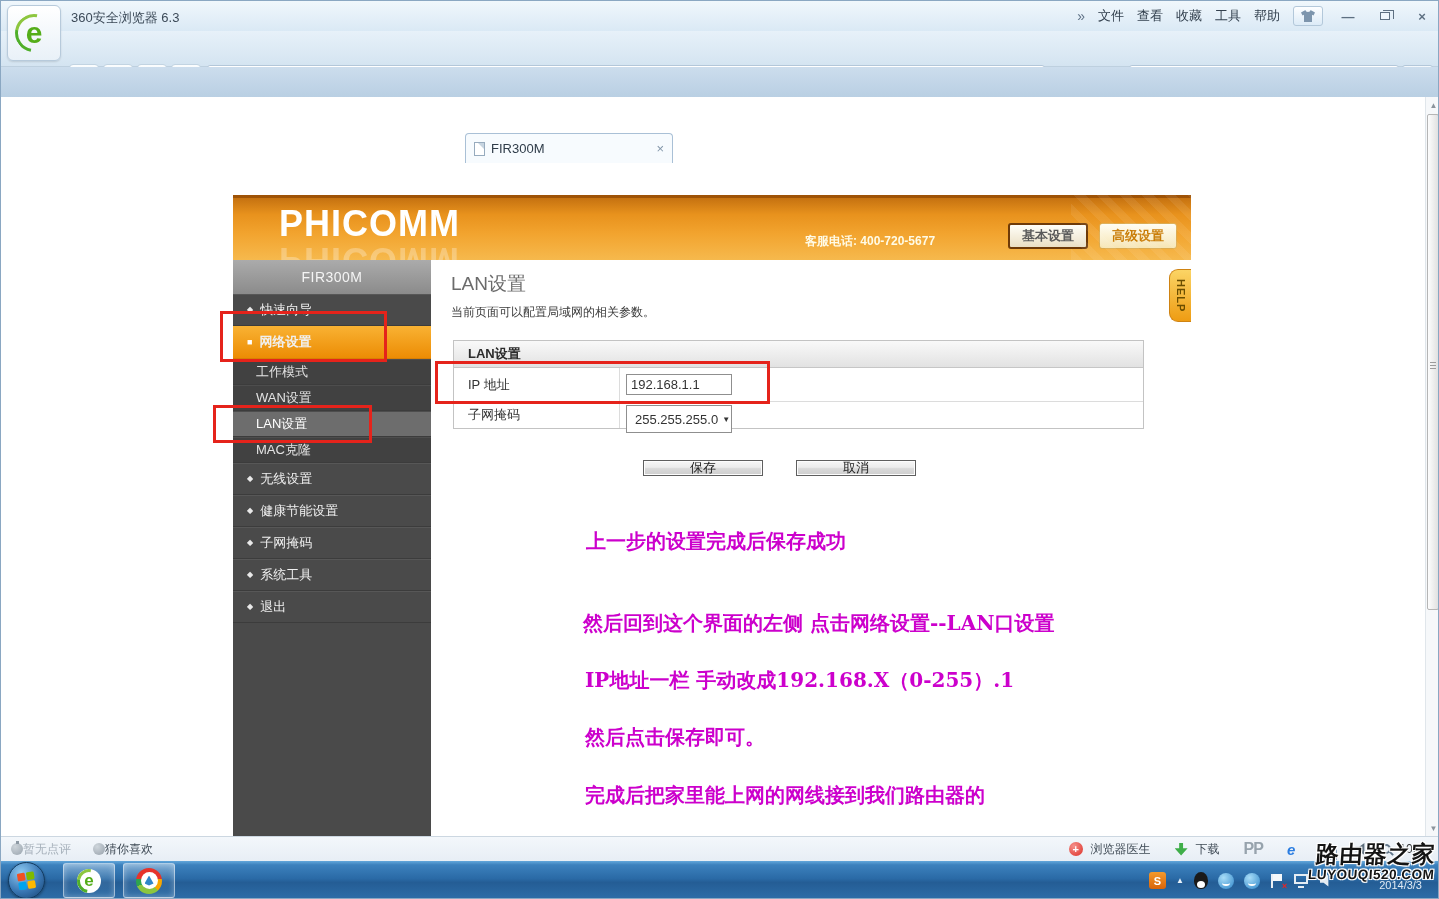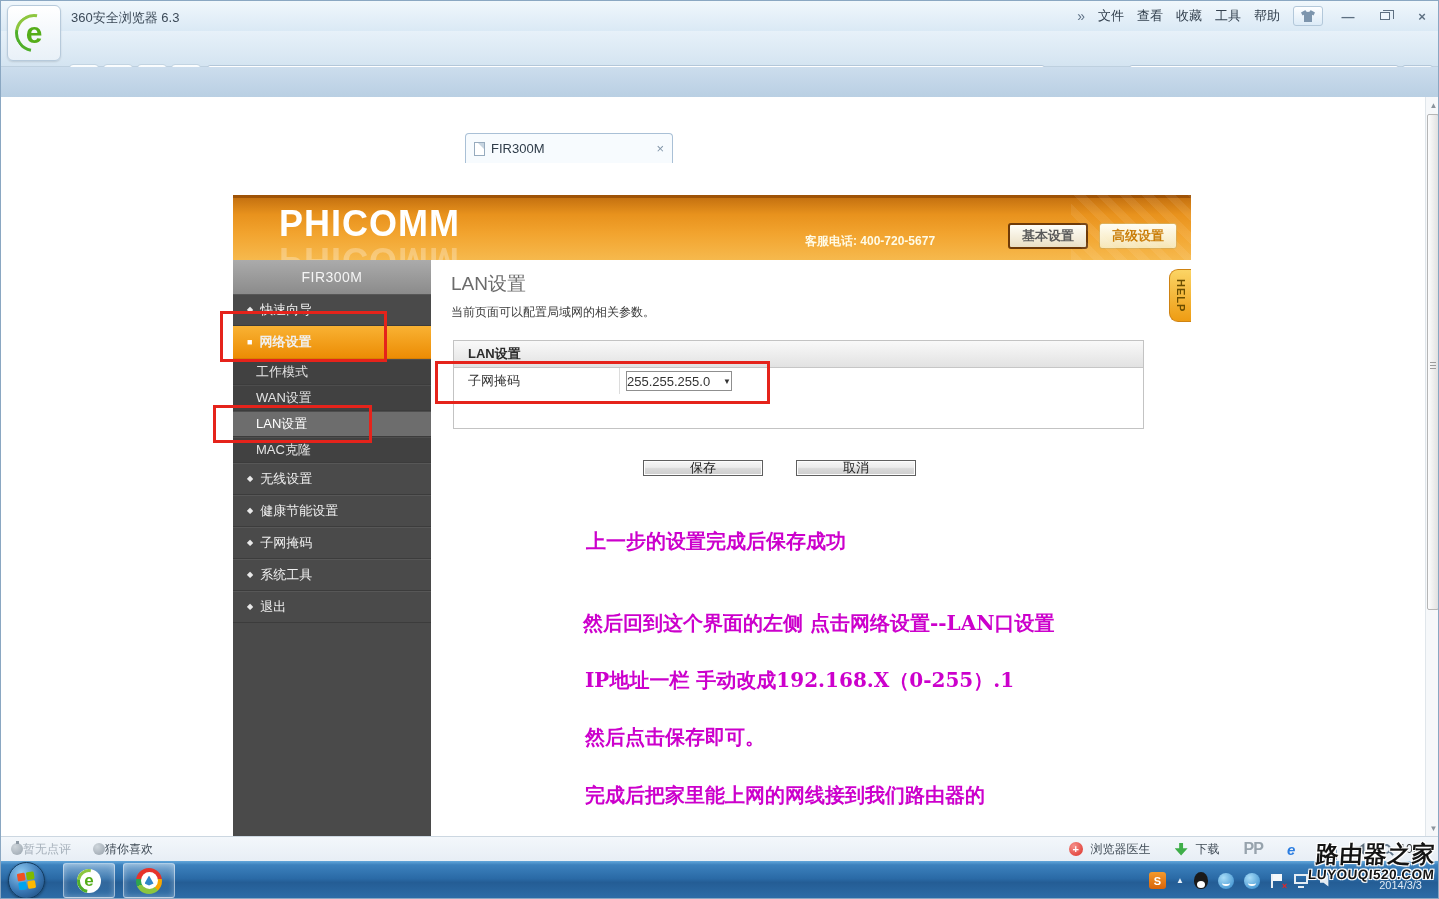--- a/index.html
+++ b/index.html
@@ -90,21 +90,21 @@
 
 #page-title{position:absolute;left:450px;top:174px;font-size:19px;color:#6b6b6b}
 #page-desc{position:absolute;left:450px;top:207px;font-size:12px;color:#3c3c3c}
 #settings-table{position:absolute;left:452px;top:243px;width:691px;height:89px;border:1px solid #c3c3c3;background:#fff}
 #table-header{height:27px;line-height:26px;background:linear-gradient(#f9f9f9,#e2e2e2);border-bottom:1px solid #c6c6c6;padding-left:14px;font-size:13px;font-weight:bold;color:#2b2b2b}
 .t-row{position:relative;height:34px;border-bottom:1px solid #dcdcdc}
 .t-row:last-child{height:26px;border-bottom:none}
 .t-label{position:absolute;left:14px;top:50%;transform:translateY(-50%);font-size:13px;color:#333}
 .t-div{position:absolute;left:165px;top:0;bottom:0;border-left:1px solid #dcdcdc}
 #ip-input{position:absolute;left:172px;top:6px;width:106px;height:21px;border:1px solid #8f8f8f;font-size:13px;color:#333;padding:0 4px;font-family:"Liberation Sans",sans-serif}
-#mask-select{position:absolute;left:172px;top:3px;width:106px;height:20px;border:1px solid #8f8f8f;background:#fff;display:flex;align-items:center;padding:0 0;font-size:13px;color:#333;gap:4px}
+#mask-select{position:absolute;left:172px;top:3px;width:106px;height:28px;border:1px solid #8f8f8f;background:#fff;display:flex;align-items:center;padding:0 8px;font-size:13px;color:#333;gap:4px}
 #mask-arrow{margin-left:auto;font-size:8px;color:#333}
 .form-btn{position:absolute;width:120px;height:16px;background:linear-gradient(#f7f7f7 0%,#ececec 45%,#d9d9d9 55%,#cfcfcf 100%);border:1px solid #5f5f5f;box-shadow:inset 0 0 0 1px #fdfdfd;font-size:13px;color:#222;display:flex;align-items:center;justify-content:center;font-family:"Liberation Sans",sans-serif}
 #save-btn{left:642px;top:363px}
 #cancel-btn{left:795px;top:363px}
 #help-tab{position:absolute;left:1168px;top:172px;width:22px;height:53px;background:linear-gradient(#fbd465,#ee9c13);border:1px solid #cf8312;border-right:none;border-radius:9px 0 0 9px;display:flex;align-items:center;justify-content:center}
 #help-tab span{writing-mode:vertical-rl;font-size:11px;font-weight:bold;color:#6b4e00;letter-spacing:1px}
 
 
 .redbox{position:absolute;border:3px solid #e5231b;z-index:30;background:transparent}
 #redbox1{left:219px;top:214px;width:167px;height:51px}
@@ -318,20 +318,25 @@
           <span>退出</span>
         </div>
     </div>
 
     <div id="page-title">LAN设置</div>
     <div id="page-desc">当前页面可以配置局域网的相关参数。</div>
 
     <div id="settings-table">
       <div id="table-header">LAN设置</div>
       <div class="t-row">
+        <span class="t-label">IP 地址</span>
+        <span class="t-div"></span>
+        <input id="ip-input" value="192.168.1.1" style="">
+      </div>
+      <div class="t-row">
         <span class="t-label">子网掩码</span>
         <span class="t-div"></span>
         <span id="mask-select">
           <span>255.255.255.0</span>
           <span id="mask-arrow">▼</span>
         </span>
       </div>
     </div>
 
     <div class="form-btn" id="save-btn">保存</div>

